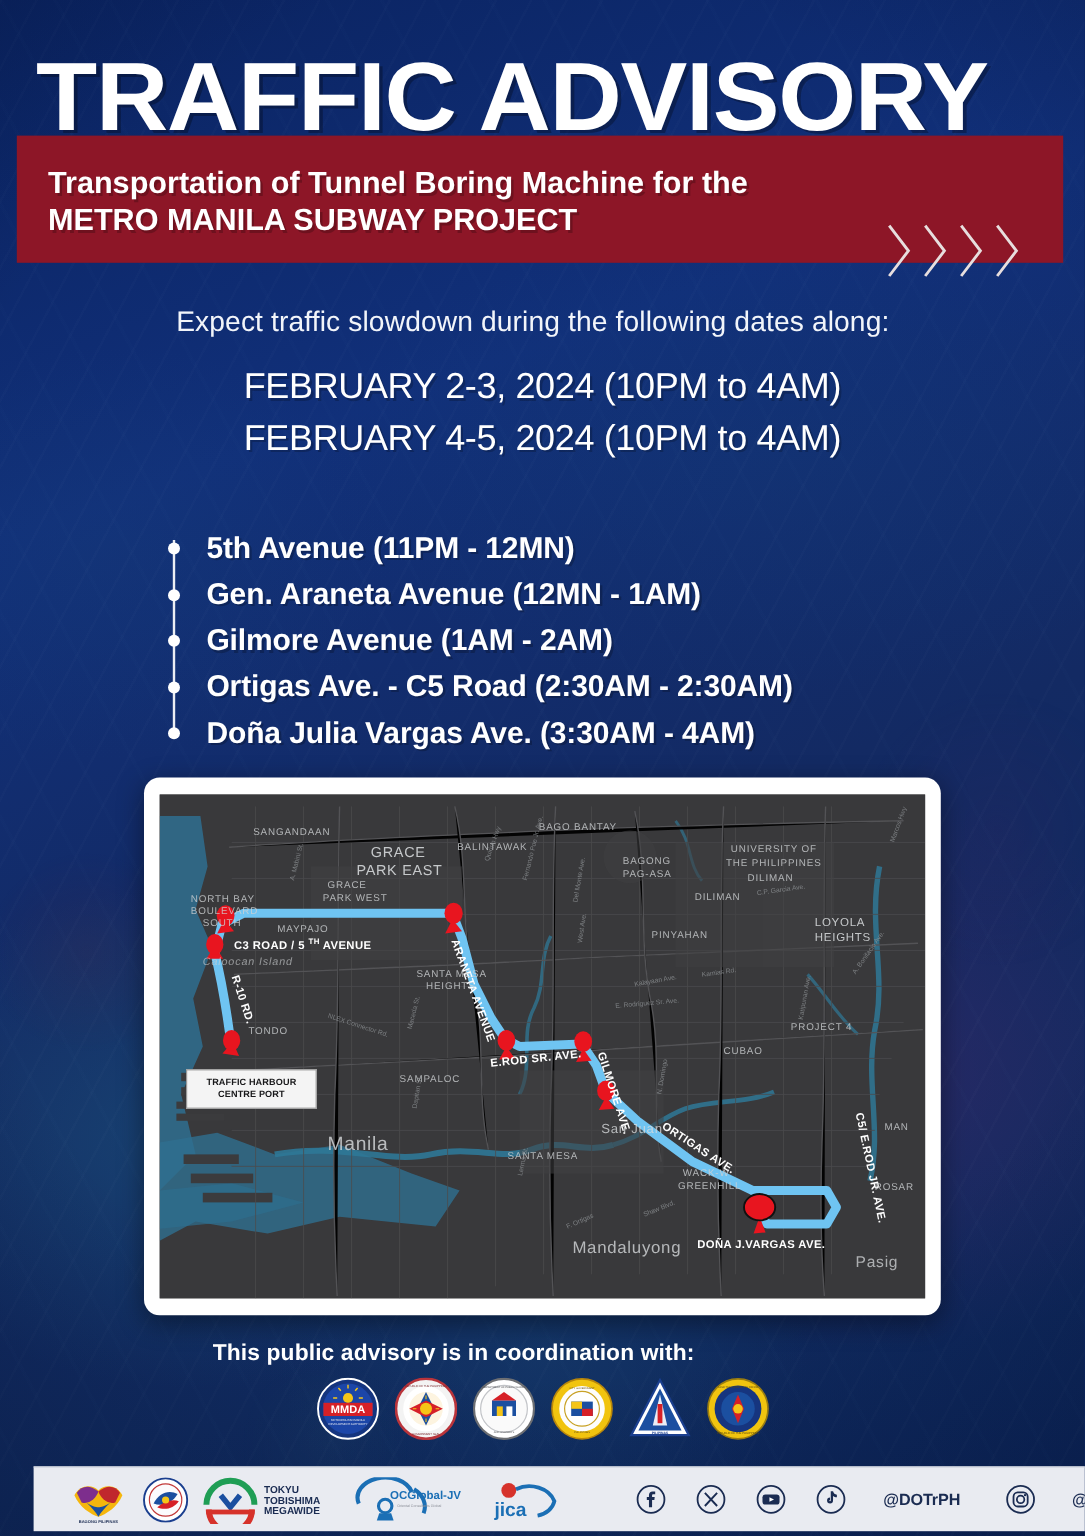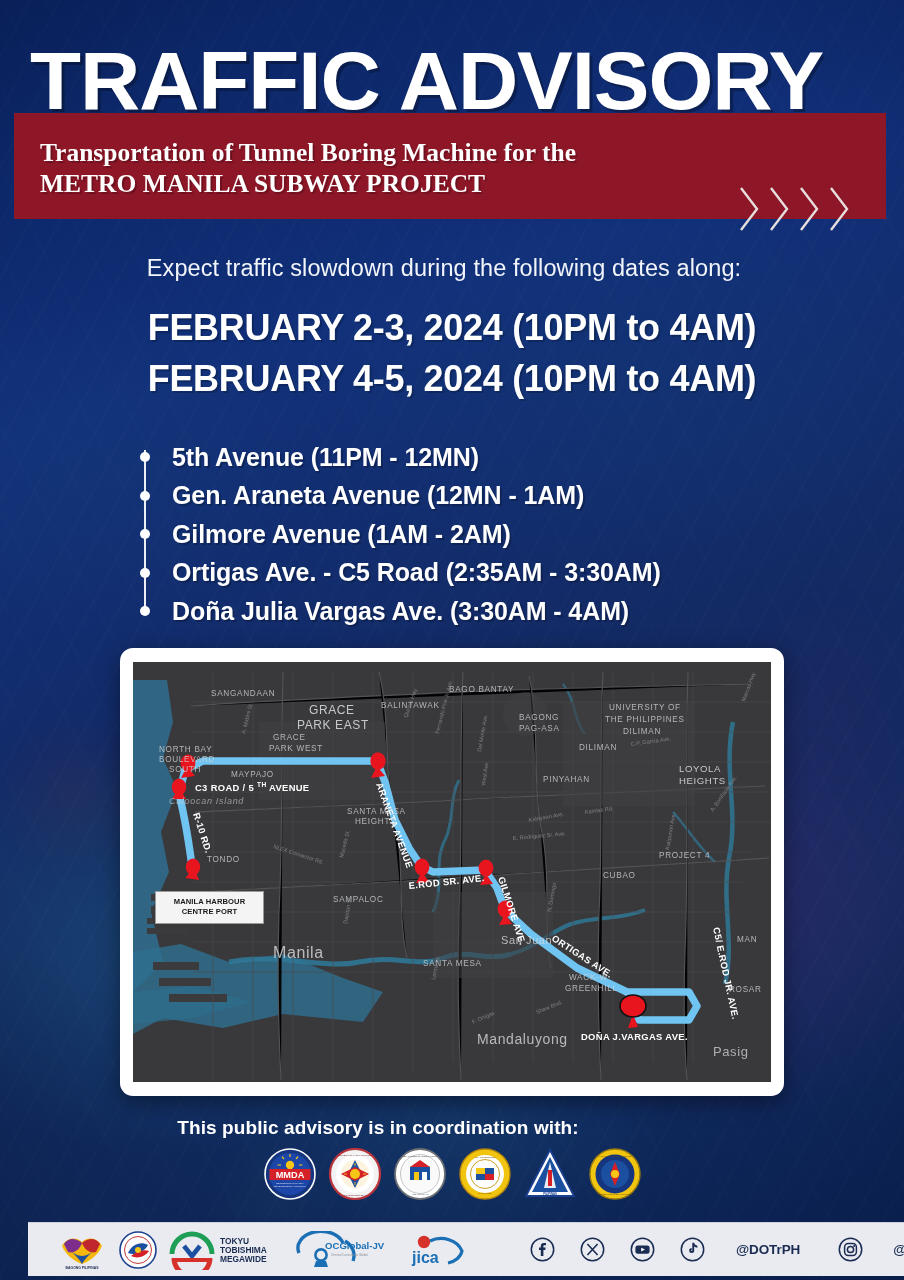--- a/index.html
+++ b/index.html
@@ -46,34 +46,33 @@
     font-size:81px;line-height:.92;font-weight:800;letter-spacing:-1px;
     color:#fff;white-space:nowrap;
     text-shadow:3px 3px 0 rgba(0,0,0,.28);
     font-family:"Liberation Sans", sans-serif;
     transform:scaleX(1.03);transform-origin:left center;
   }
   .subtitle{
     position:absolute;left:40px;top:138px;width:820px;
     font-size:25.5px;line-height:1.20;font-weight:700;color:#fff;
     text-shadow:2px 2px 0 rgba(0,0,0,.22);
-    font-family:Liberation Serif, serif;
   }
   .chev-wrap{position:absolute;left:737px;top:183px;width:140px;height:52px;}
   .chev{position:absolute;top:0;width:26px;height:52px;}
   .chev svg{display:block;}
 
   
   .lead{
     position:absolute;left:0;top:255px;width:888px;text-align:center;
     font-size:23.5px;font-weight:400;color:#f2f5fa;letter-spacing:.1px;
   }
   .dates{position:absolute;left:0;top:302px;width:904px;text-align:center;}
   .date-line{
-    font-size:36px;font-weight:700;color:#fff;line-height:1.42;
+    font-size:30px;font-weight:400;color:#fff;line-height:1.42;
     letter-spacing:-.3px;text-shadow:2px 2px 0 rgba(0,0,0,.20);
   }
 
   
   .roads{position:absolute;left:140px;top:438px;width:730px;}
   .rail{position:absolute;left:4px;top:12px;width:2px;height:158px;background:#fff;opacity:.92;}
   .road-item{position:relative;height:38.5px;padding-left:32px;display:flex;align-items:center;}
   .dot{position:absolute;left:0;top:14px;width:10px;height:10px;border-radius:50%;background:#fff;}
   .road-label{
     font-size:25px;font-weight:700;color:#fff;letter-spacing:-.1px;
@@ -178,21 +177,21 @@
   <div class="road-item">
     <span class="dot"></span>
     <span class="road-label">Gen. Araneta Avenue (12MN - 1AM)</span>
   </div>
   <div class="road-item">
     <span class="dot"></span>
     <span class="road-label">Gilmore Avenue (1AM - 2AM)</span>
   </div>
   <div class="road-item">
     <span class="dot"></span>
-    <span class="road-label">Ortigas Ave. - C5 Road (2:35AM - 3:30AM)</span>
+    <span class="road-label">Ortigas Ave. - C5 Road (2:30AM - 2:30AM)</span>
   </div>
   <div class="road-item">
     <span class="dot"></span>
     <span class="road-label">Doña Julia Vargas Ave. (3:30AM - 4AM)</span>
   </div>
 </div>
 
 <div class="map-frame">
   <div class="map-inner">
     <svg class="map-svg" viewBox="0 0 638 420" preserveAspectRatio="none">
@@ -359,21 +358,21 @@
       <text class="st" x="380" y="178" transform="rotate(-5 380 178)">E. Rodriguez Sr. Ave.</text>
       <text class="st" x="404" y="352" transform="rotate(-22 404 352)">Shaw Blvd.</text>
       <text class="st" x="340" y="362" transform="rotate(-24 340 362)">F. Ortigas</text>
       <text class="st" x="302" y="318" transform="rotate(-78 302 318)">Lerma St.</text>
       <text class="st" x="612" y="40" transform="rotate(-70 612 40)">Marcos Hwy</text>
       <text class="st" x="214" y="262" transform="rotate(-80 214 262)">Dapitan St.</text>
       <text class="st" x="418" y="250" transform="rotate(-80 418 250)">N. Domingo</text>
     </svg>
 
     <div class="harbour-box">
-      <div>MANILA HARBOUR</div>
+      <div>TRAFFIC HARBOUR</div>
       <div>CENTRE PORT</div>
     </div>
   </div>
 </div>
 
 <div class="coord-caption">This public advisory is in coordination with:</div>
 
 <div class="seals">
 
   <svg class="seal" viewBox="0 0 52 52">

